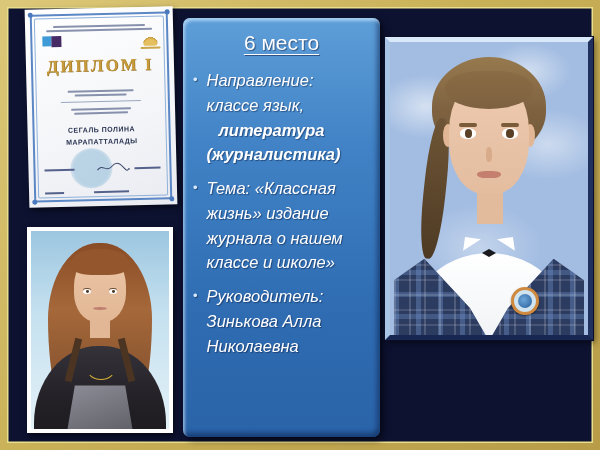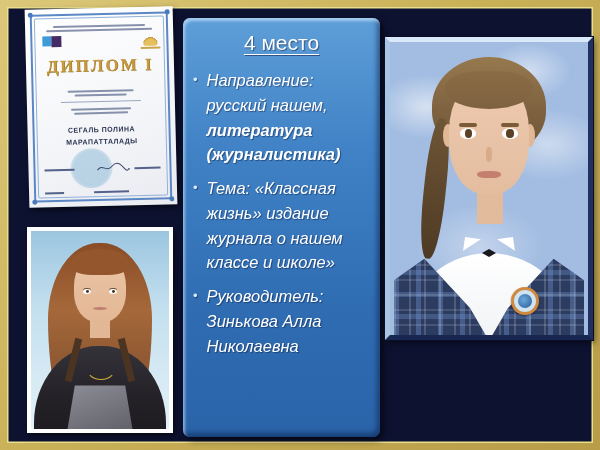--- a/index.html
+++ b/index.html
@@ -99,21 +99,21 @@
   .title-line {
     display:block; margin:0 auto 13px auto; color:#fff; font-size:21px;
     text-decoration:underline; text-underline-offset:4px; text-decoration-thickness:1px;
     text-shadow:1px 1px 1px rgba(0,0,30,.45);
   }
   .bullets { margin-top:8px; padding:0 12px 0 10px; }
   .bullet { display:flex; gap:9px; margin-bottom:9px;
     color:#fff; font-style:italic; font-size:16.5px; line-height:1.5;
     text-shadow:1px 1px 1px rgba(0,0,30,.4); }
   .bullet .dot { font-style:normal; font-size:13px; line-height:1.9; color:#d9ebfb; }
-  .bullet b { font-weight:bold; }
+  .bullet b { font-weight:bold;margin-left:12px; }
 
   
   .student-photo {
     position:absolute; left:385px; top:37px; width:208px; height:303px; box-sizing:border-box;
     border-top:5px solid #d9e9f9; border-left:5px solid #a9c5e5;
     border-right:5px solid #20305f; border-bottom:5px solid #182751;
     box-shadow:0 0 0 1px #0a0e26, 2px 3px 6px rgba(0,0,0,.5);
   }
   .s-scene { position:relative; width:100%; height:100%; overflow:hidden;
     background:#a3bde2;
@@ -224,26 +224,26 @@
         <div class="t-eye l"></div>
           <div class="t-eye r"></div>
         <div class="t-mouth"></div>
       </div>
       <div class="t-bangs"></div>
     </div>
   </div>
 
   <div class="panel">
     <div class="panel-titles">
-      <span class="title-line">4 место</span>
+      <span class="title-line">6 место</span>
     </div>
     <div class="bullets">
       <div class="bullet">
         <span class="dot">•</span>
-        <span><span>Направление: русский нашем, </span><b>литература (журналистика)</b></span>
+        <span><span>Направление: классе язык, </span><b>литература (журналистика)</b></span>
       </div>
       <div class="bullet">
         <span class="dot">•</span>
         <span><span>Тема: «Классная жизнь» издание журнала о нашем классе и школе»</span><b></b></span>
       </div>
       <div class="bullet">
         <span class="dot">•</span>
         <span><span>Руководитель: Зинькова Алла Николаевна</span><b></b></span>
       </div>
     </div>

